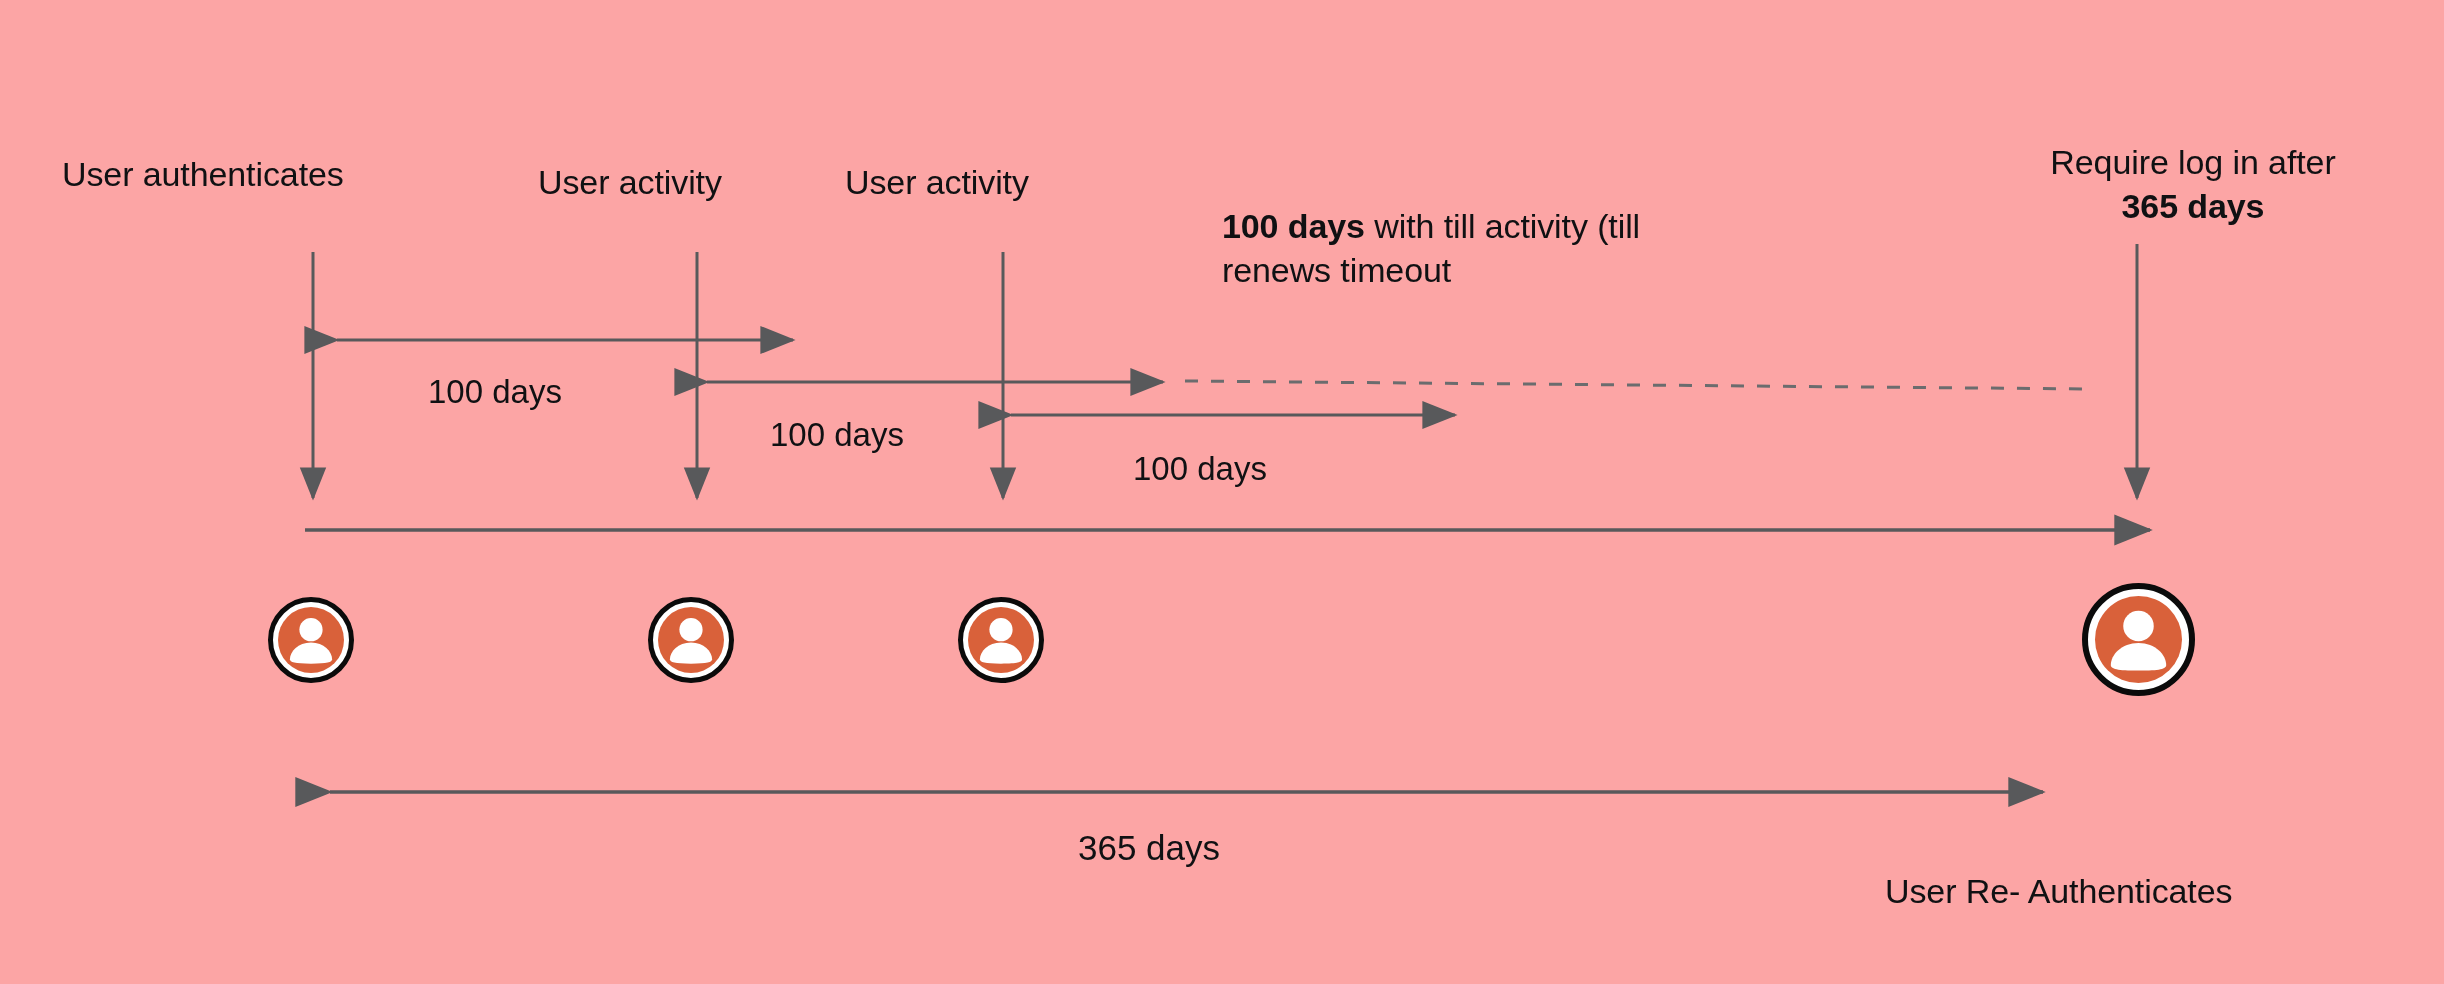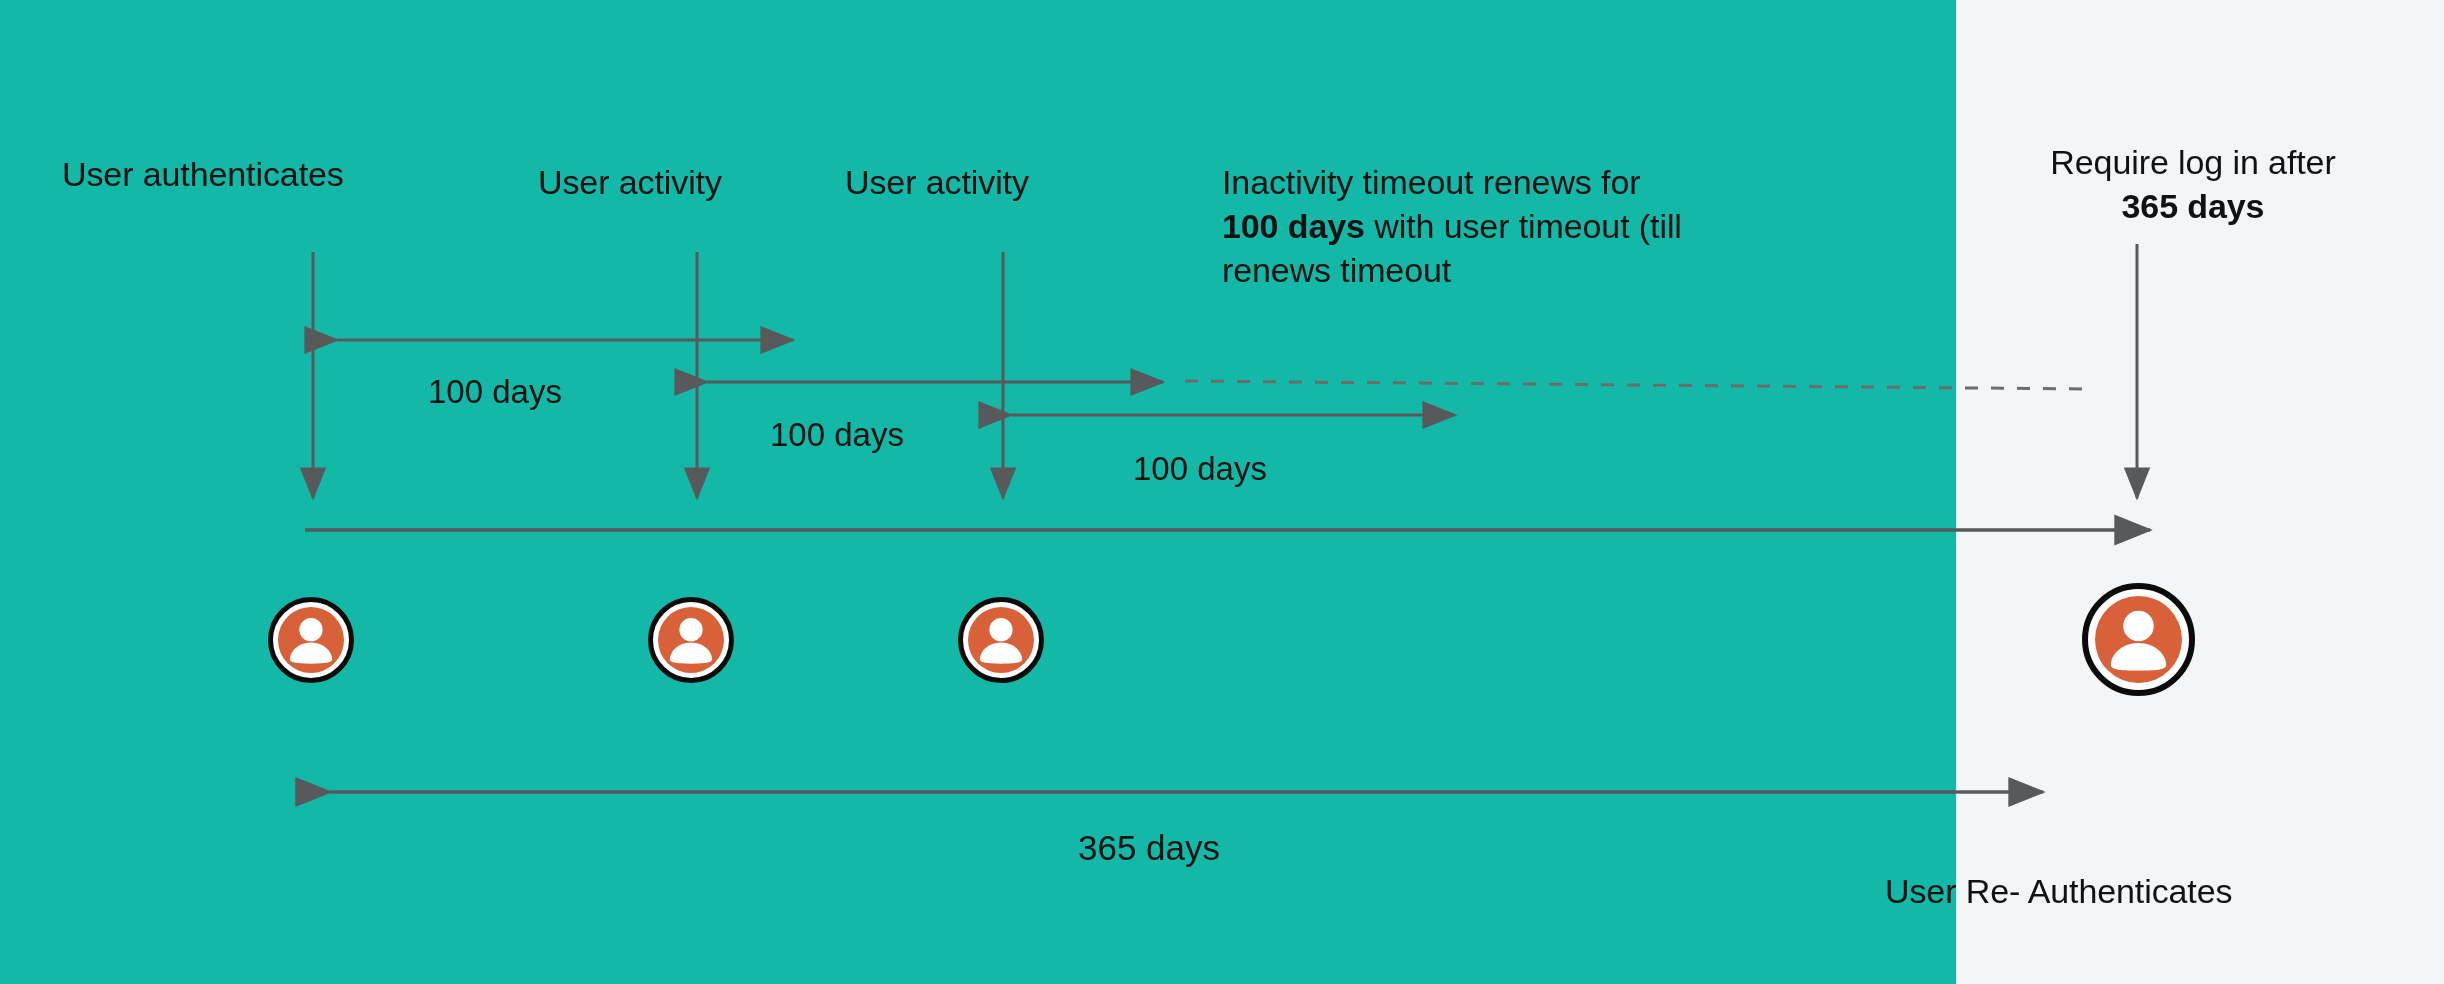--- a/index.html
+++ b/index.html
@@ -2,21 +2,21 @@
 <html><head>
 <meta charset="utf-8">
 <style>
   * { margin:0; padding:0; box-sizing:border-box; }
   html, body {
     width:2444px; height:984px;
     background:#F4F5F7;
     font-family:"Liberation Sans", sans-serif;
     overflow:hidden;
   }
-  #stage { position:relative; width:1956px; height:984px; background:#14b8a6; }
+  #stage { position:relative; width:2444px; height:984px; background:#fca5a5; }
 
   svg.layer { position:absolute; left:0; top:0; width:2444px; height:984px; pointer-events:none; }
 
   .lbl {
     position:absolute;
     color:#101113;
     font-size:34px;
     line-height:1.30;
     font-weight:400;
     white-space:pre;
@@ -102,22 +102,22 @@
     </g>
   </svg>
 
   <div class="lbl" style="left:62px; top:152px;">User authenticates</div>
 
   <div class="lbl" style="left:538px; top:160px;">User activity</div>
 
   <div class="lbl" style="left:845px; top:160px;">User activity</div>
 
   <div class="lbl wrap" style="left:1222px; top:160px; width:640px;">
-    <span>Inactivity timeout renews for</span><br>
-    <b>100 days</b><span> with user timeout (till</span><br>
+    <br>
+    <b>100 days</b><span> with till activity (till</span><br>
     <span>renews timeout</span>
   </div>
 
   <div class="lbl wrap" style="left:1958px; top:140px; width:470px;text-align:center;">
     <span>Require log in after</span><br>
     <b>365 days</b>
   </div>
 
   <div class="daylbl" style="left:428px; top:373px;">100 days</div>
 

